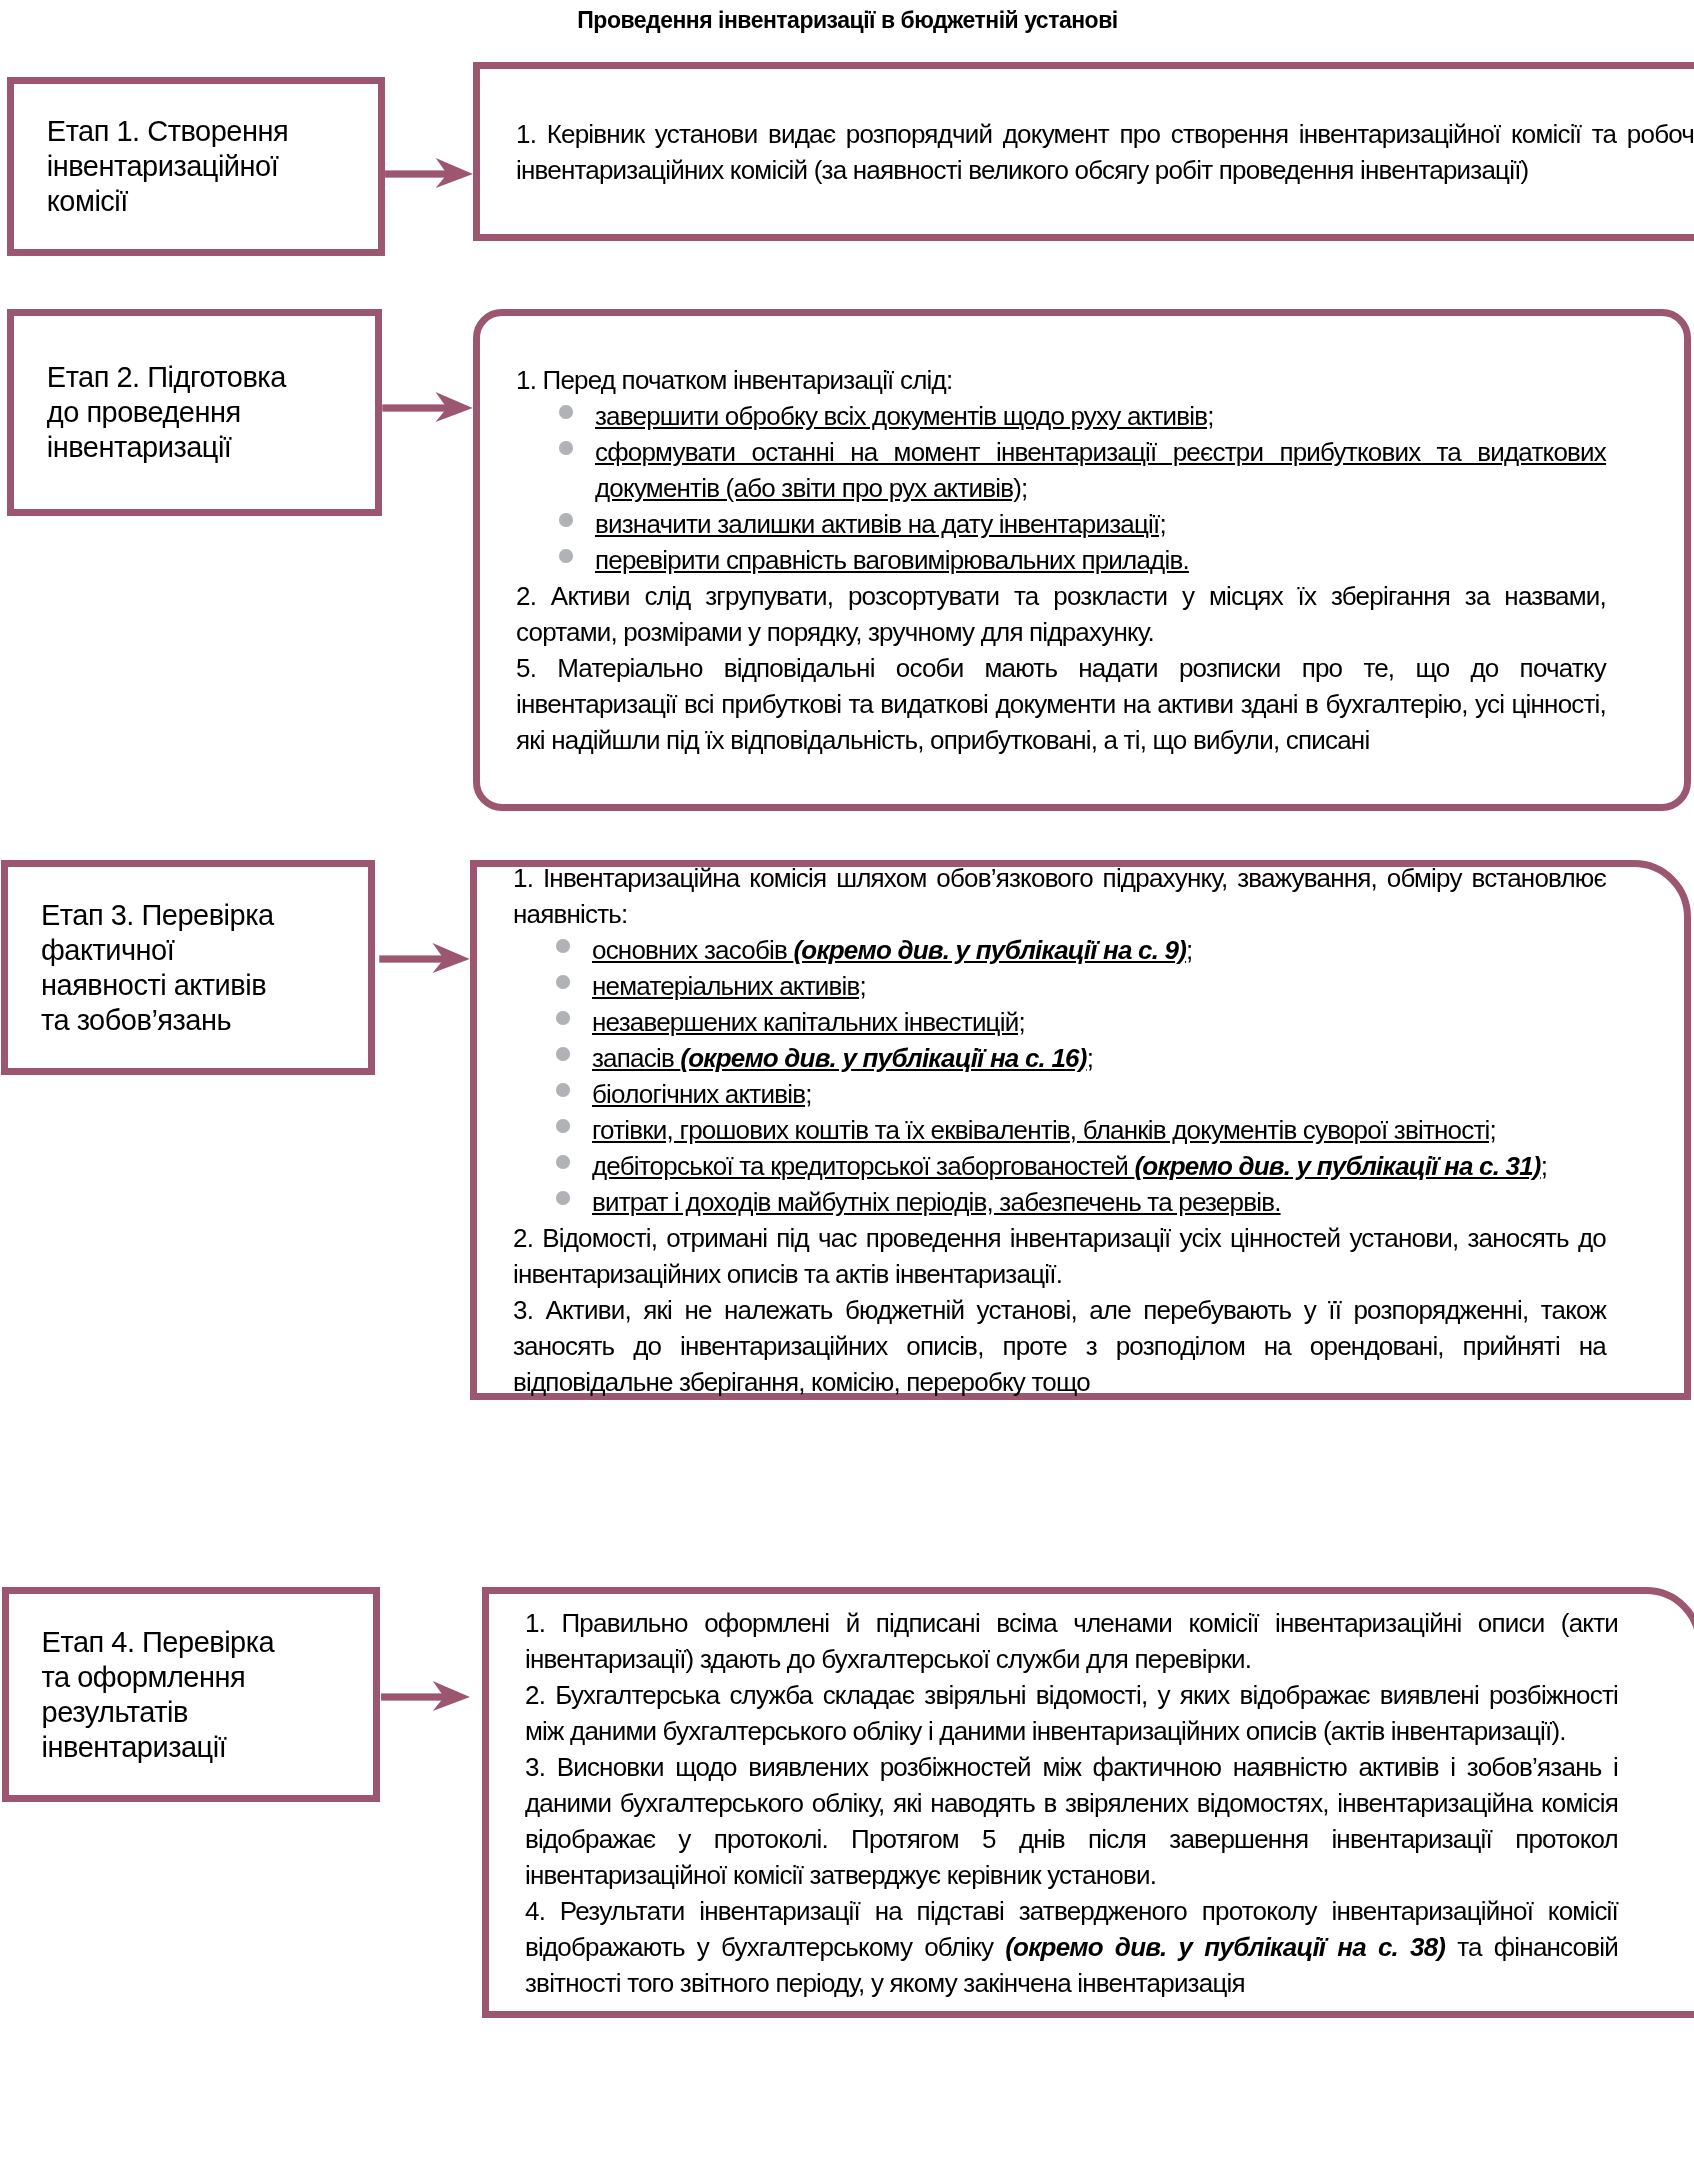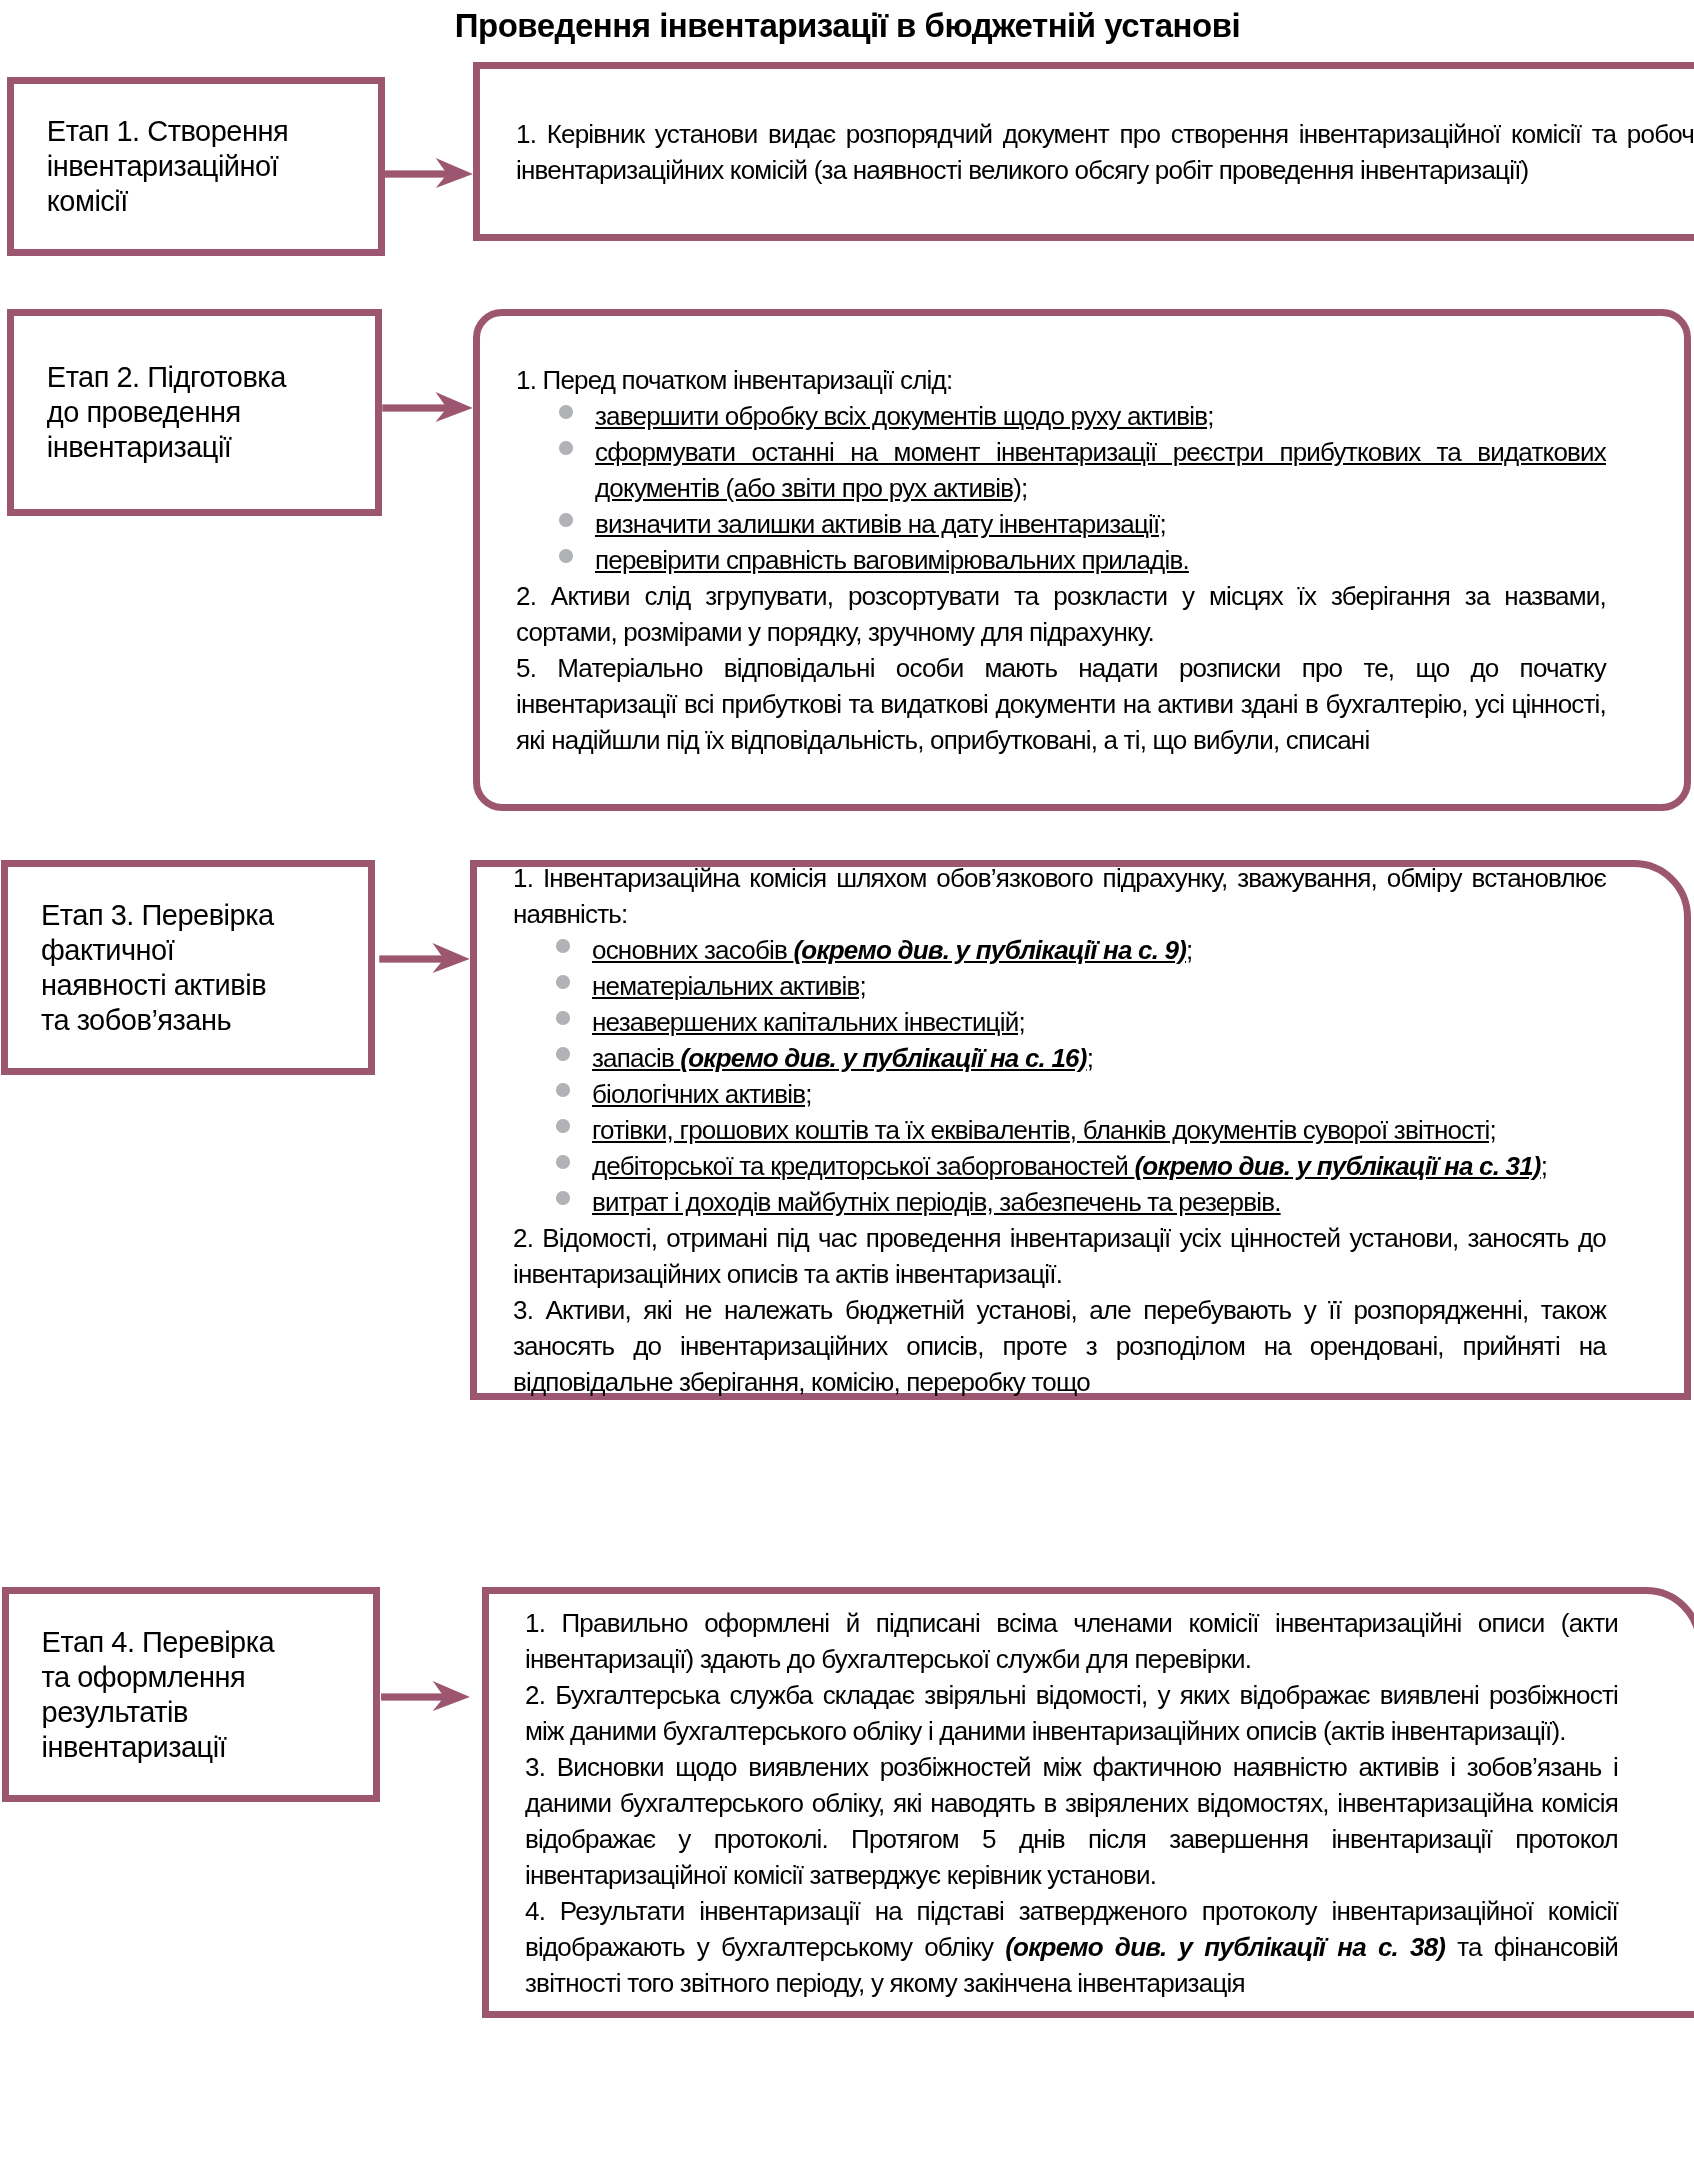--- a/index.html
+++ b/index.html
@@ -1,19 +1,19 @@
 <!DOCTYPE html>
 <html style="font-size:8.3px"><head>
 <meta charset="utf-8">
 <style>
   html, body { margin:0; padding:0; background:#ffffff; }
   body { width:1695px; height:2183px; position:relative; overflow:hidden;
          font-family:"Liberation Sans", "DejaVu Sans", sans-serif; color:#000; }
   .title { position:absolute; left:0; top:7.3px; width:1695px; text-align:center;
-           font-weight:bold; font-size:33px; letter-spacing:-0.5px; }
+           font-weight:bold; font-size:23px; letter-spacing:-0.5px; }
   .stage-box { position:absolute; box-sizing:border-box; border:7.3px solid #9C5670;
                background:#fff; display:flex; align-items:center; }
   .stage-label { font-weight:normal; font-size:29px; line-height:35px; padding-left:33px;
                  padding-right:15.6px; letter-spacing:-0.5px; white-space:pre-line; }
   .content-box { position:absolute; box-sizing:border-box; border:7.3px solid #9C5670;
                  border-top-right-radius:57px; background:#fff; display:flex; align-items:center; }
   .content { padding:0 78px 0 36px; font-size:26px; line-height:36px; width:100%;
              letter-spacing:-0.8px; text-align:justify; box-sizing:border-box; }
   .para { margin:0; }
   .bullets { list-style:none; margin:0; padding:0 0 0 79px; }

